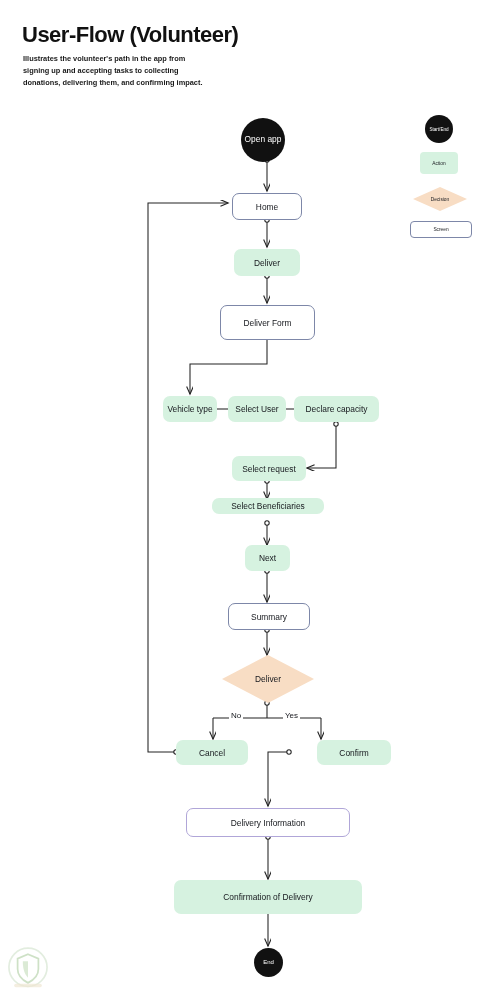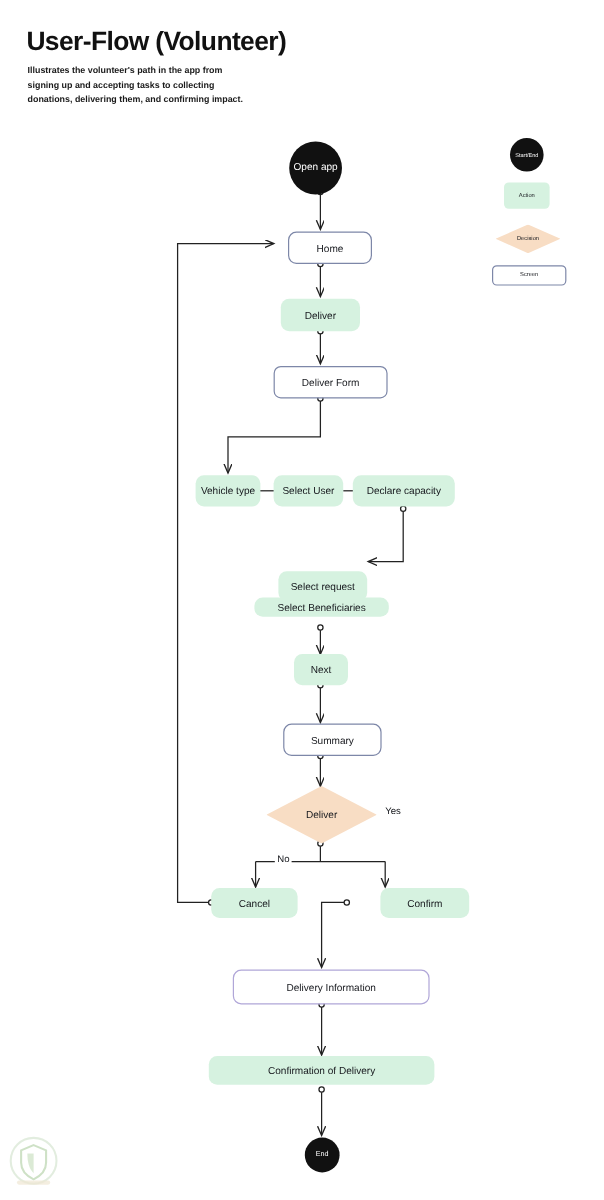--- a/index.html
+++ b/index.html
@@ -25,21 +25,21 @@
   
   .node{
     position:absolute;box-sizing:border-box;
     display:flex;align-items:center;justify-content:center;
     text-align:center;color:#16181d;
   }
   .n-action{
     background:#d6f2e0;border-radius:7px;font-size:8.4px;
   }
   .n-screen{
-    background:#ffffff;border:1px solid #7d87a8;border-radius:7px;font-size:8.4px;margin-left:8px;
+    background:#ffffff;border:1px solid #7d87a8;border-radius:7px;font-size:8.4px;
   }
   .n-screen.violet{border-color:#b0a6d8;}
   .n-decision{
     background:#f8ddc4;font-size:8.4px;
     clip-path:polygon(50% 0%,100% 50%,50% 100%,0% 50%);
   }
   .n-terminal{
     background:#111111;color:#ffffff;border-radius:50%;
     font-size:8.4px;line-height:1.18;
   }
@@ -136,37 +136,37 @@
   </div>
 
   <div class="node n-screen" style="left:232px;top:193px;width:70px;height:27px;">
     <span>Home</span>
   </div>
 
   <div class="node n-action" style="left:234px;top:249px;width:66px;height:27px;">
     <span>Deliver</span>
   </div>
 
-  <div class="node n-screen" style="left:220px;top:305px;width:95px;height:27px;border-radius:6px;">
+  <div class="node n-screen" style="left:220px;top:305px;width:95px;height:35px;">
     <span>Deliver Form</span>
   </div>
 
   <div class="node n-action" style="left:163px;top:396px;width:54px;height:26px;justify-content:center;">
     <span>Vehicle type</span>
   </div>
 
   <div class="node n-action" style="left:228px;top:396px;width:58px;height:26px;">
     <span>Select User</span>
   </div>
 
   <div class="node n-action" style="left:294px;top:396px;width:85px;height:26px;">
     <span>Declare capacity</span>
   </div>
 
-  <div class="node n-action" style="left:232px;top:456px;width:74px;height:25px;margin-top:20px;">
+  <div class="node n-action" style="left:232px;top:456px;width:74px;height:25px;">
     <span>Select request</span>
   </div>
 
   <div class="node n-action" style="left:212px;top:498px;width:112px;height:16px;">
     <span>Select Beneficiaries</span>
   </div>
 
   <div class="node n-action" style="left:245px;top:545px;width:45px;height:26px;">
     <span>Next</span>
   </div>
@@ -184,30 +184,30 @@
   </div>
 
   <div class="node n-action" style="left:289px;top:740px;width:74px;height:25px;margin-left:28px;">
     <span>Confirm</span>
   </div>
 
   <div class="node n-screen violet" style="left:186px;top:808px;width:164px;height:29px;">
     <span>Delivery Information</span>
   </div>
 
-  <div class="node n-action" style="left:174px;top:880px;width:188px;height:24px;">
+  <div class="node n-action" style="left:174px;top:880px;width:188px;height:34px;">
     <span>Confirmation of Delivery</span>
   </div>
 
   <div class="node n-terminal small" style="left:254px;top:948px;width:29px;height:29px;">
     <span>End</span>
   </div>
 
   <div class="edge-label" style="left:229px;top:711px;">No</div>
-  <div class="edge-label" style="left:283px;top:671px;margin-left:36px;">Yes</div>
+  <div class="edge-label" style="left:283px;top:711px;">Yes</div>
 
   <div class="legend">
     <div class="lg-item lg-terminal" style="left:12px;top:0px;width:28px;height:28px;">
       <span>Start/End</span>
     </div>
     <div class="lg-item lg-action" style="left:7px;top:37px;width:38px;height:22px;">
       <span>Action</span>
     </div>
     <div class="lg-item lg-decision" style="left:0px;top:72px;width:54px;height:24px;">
       <span>Decision</span>

